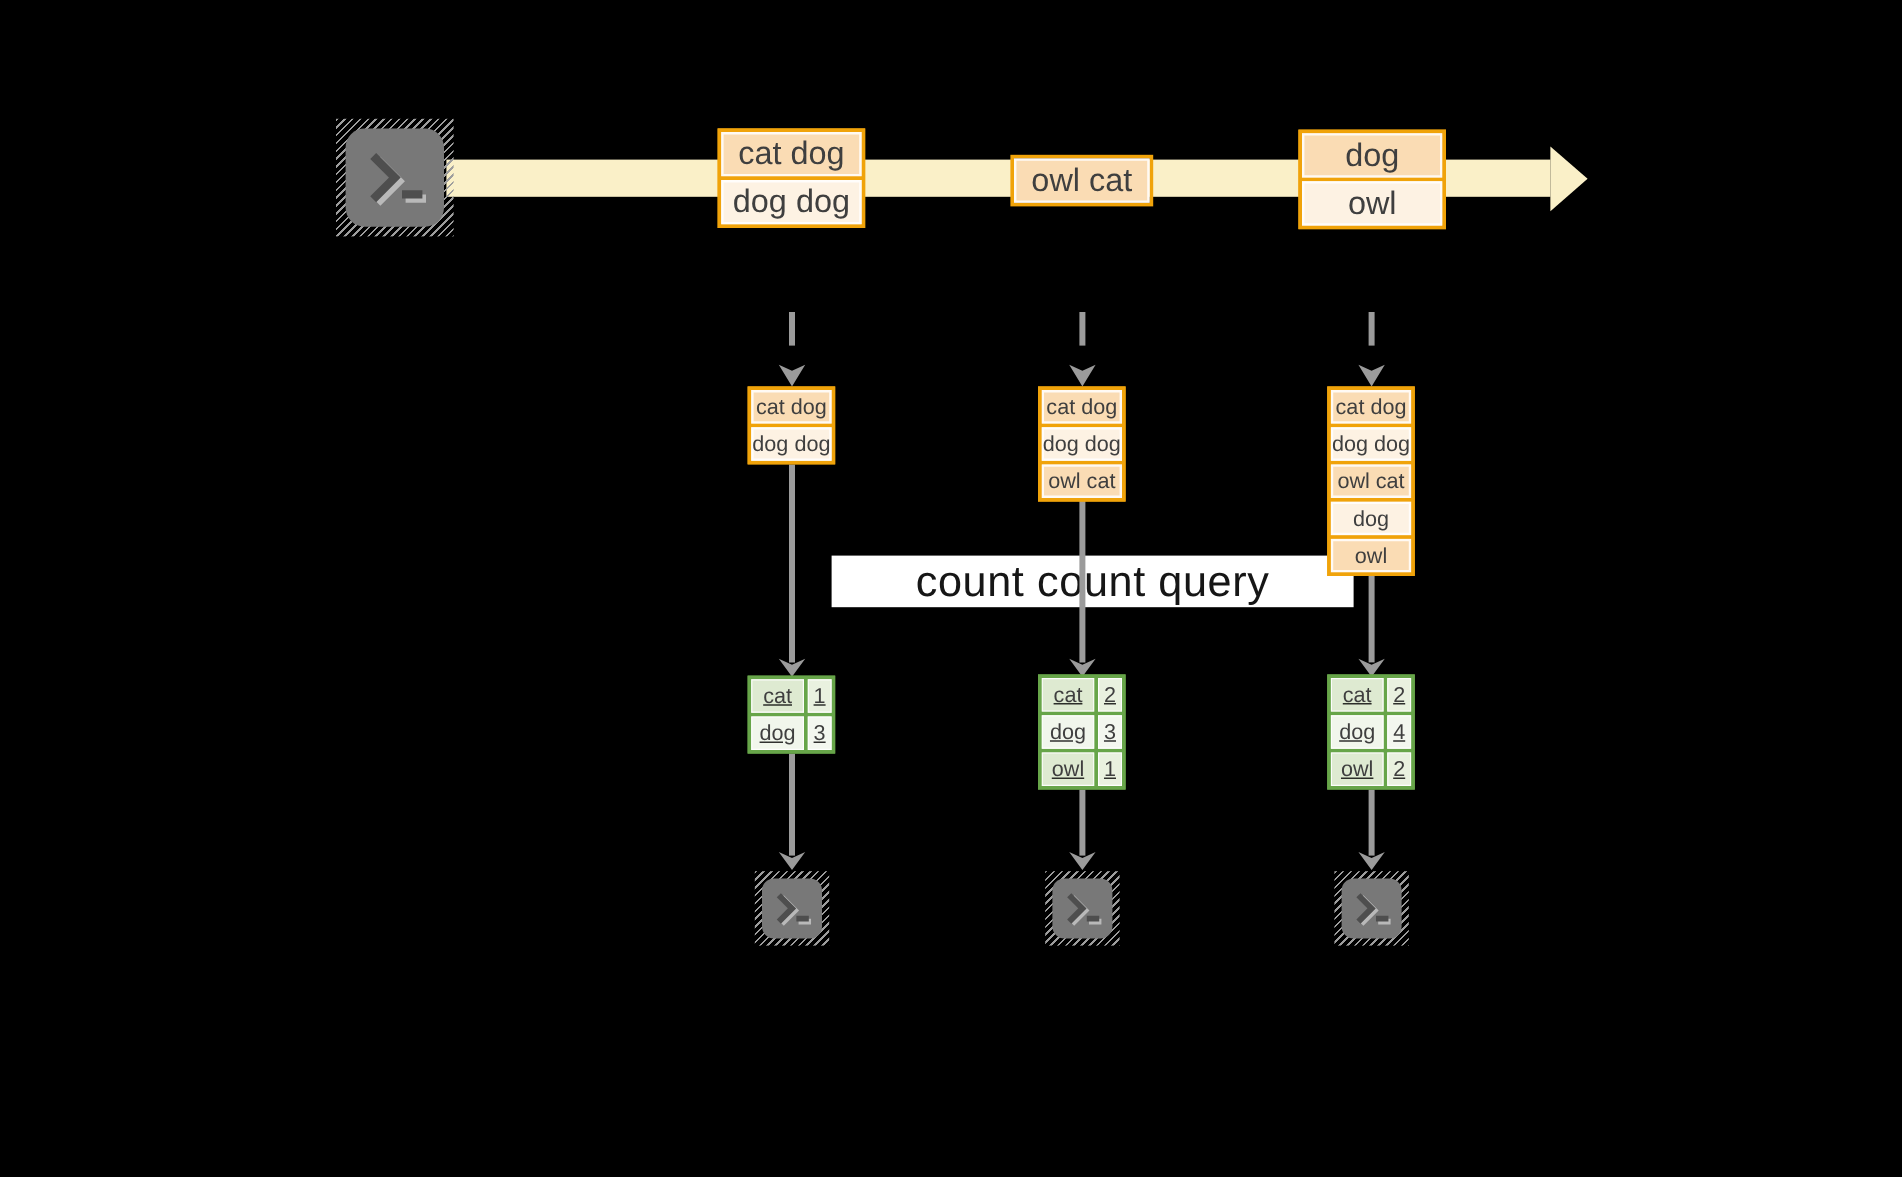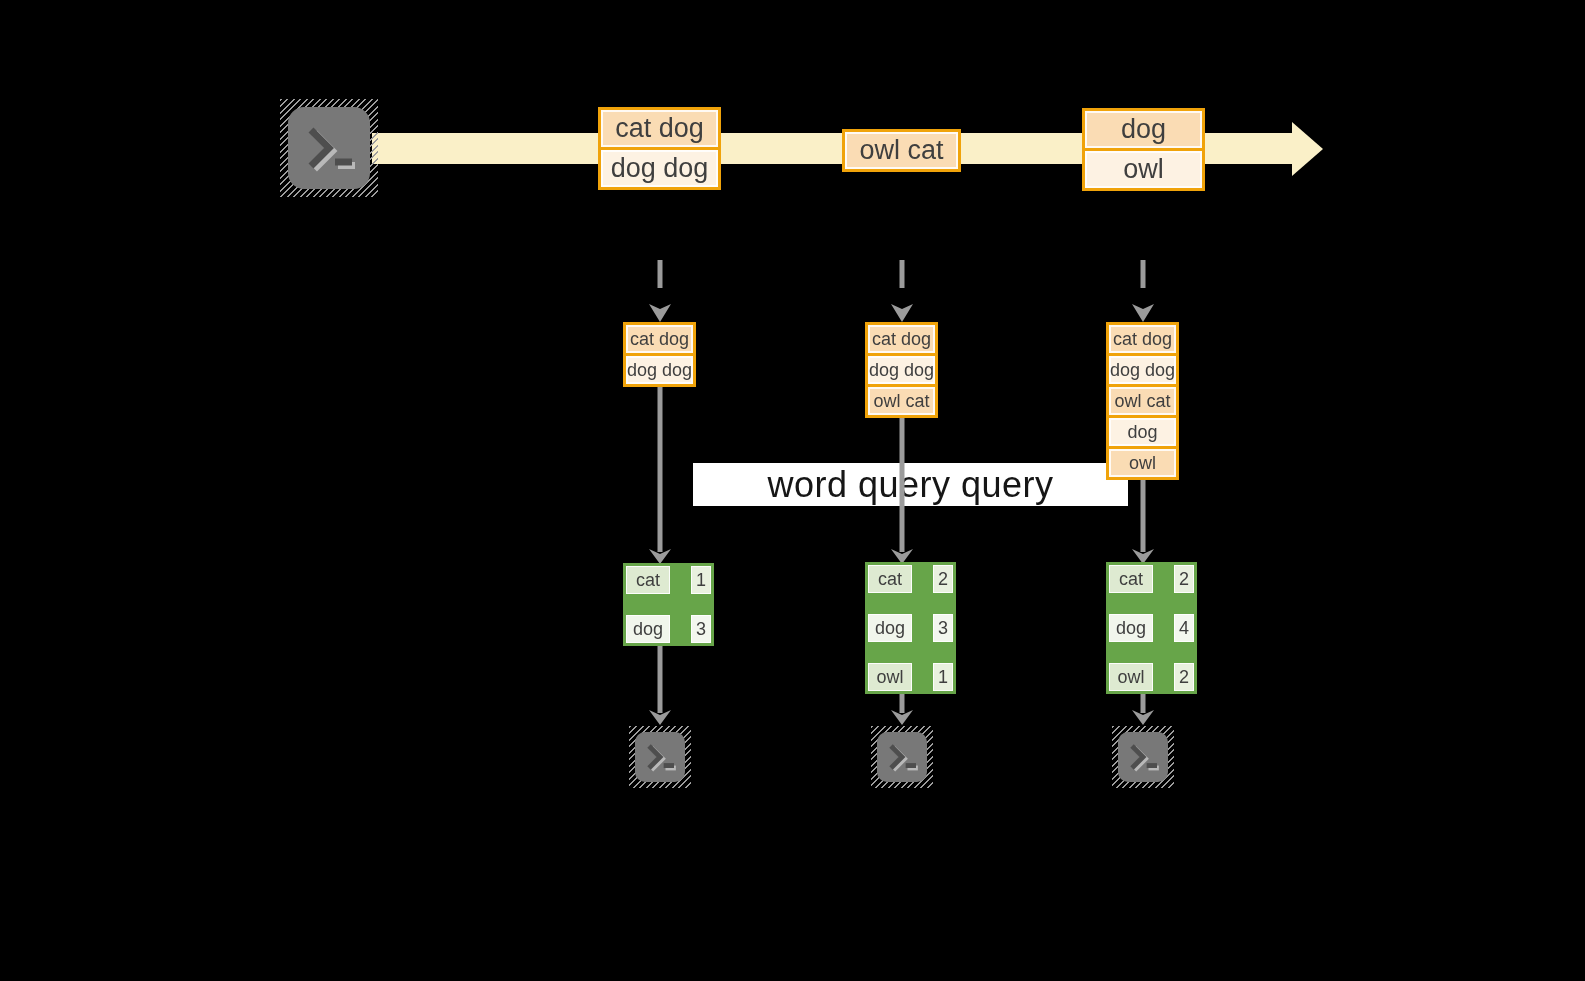--- a/index.html
+++ b/index.html
@@ -32,21 +32,21 @@
   .ocell{display:flex;align-items:center;justify-content:center;color:var(--ink);
     box-shadow:inset 0 0 0 2px rgba(255,255,255,.85);}
   .msg .ocell{width:117px;height:37px;font-size:27px;}
   .msg2 .ocell{width:113px;}
   .state .ocell{width:67px;height:28px;font-size:18px;}
   .odark{background:var(--peach-dark);}
   .olight{background:var(--peach-light);}
 
   
   .gtable{position:absolute;border:3px solid var(--green);background:var(--green);
-    display:grid;grid-template-columns:44px 20px;gap:21px;z-index:3;}
+    display:grid;grid-template-columns:44px 20px;gap:3px;z-index:3;text-decoration:underline;}
   .gcell{height:28px;display:flex;align-items:center;justify-content:center;
     font-size:18px;color:var(--ink);box-shadow:inset 0 0 0 1px rgba(255,255,255,.9);}
   .gd1{background:var(--gcell-d1);} .gl1{background:var(--gcell-l1);}
   .gd2{background:var(--gcell-d2);} .gl2{background:var(--gcell-l2);}
 
   
   .arr{position:absolute;z-index:2;overflow:visible;}
   .arr line{stroke:var(--arrow);stroke-width:5;}
   .arr polygon{fill:var(--arrow);}
 
@@ -117,21 +117,21 @@
     <div class="ocell odark">owl cat</div>
   </div>
   <div class="obox state" style="left:1106px;top:322px">
     <div class="ocell odark">cat dog</div>
     <div class="ocell olight">dog dog</div>
     <div class="ocell odark">owl cat</div>
     <div class="ocell olight">dog</div>
     <div class="ocell odark">owl</div>
   </div>
 
-  <div class="qlabel">word query query</div>
+  <div class="qlabel">count count query</div>
 
   <svg class="arr" style="left:647px;top:387px" width="26" height="177">
     <line x1="13" y1="0" x2="13" y2="165"></line>
       <polygon points="2,162 13,167 24,162 13,177"></polygon>
   </svg>
   <svg class="arr" style="left:889px;top:417px" width="26" height="147">
     <line x1="13" y1="0" x2="13" y2="135"></line>
       <polygon points="2,132 13,137 24,132 13,147"></polygon>
   </svg>
   <svg class="arr" style="left:1130px;top:479px" width="26" height="85">

